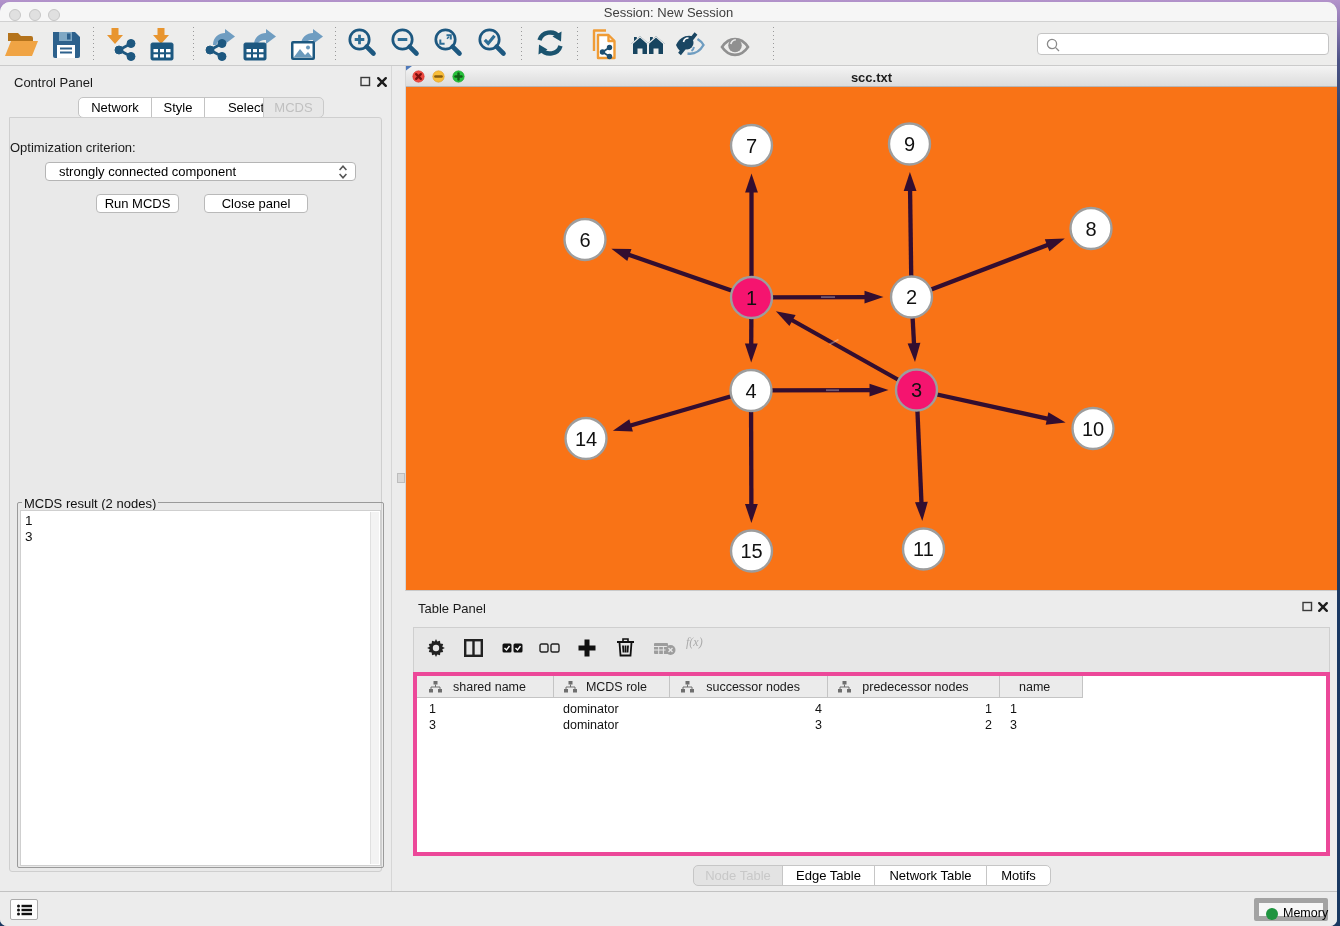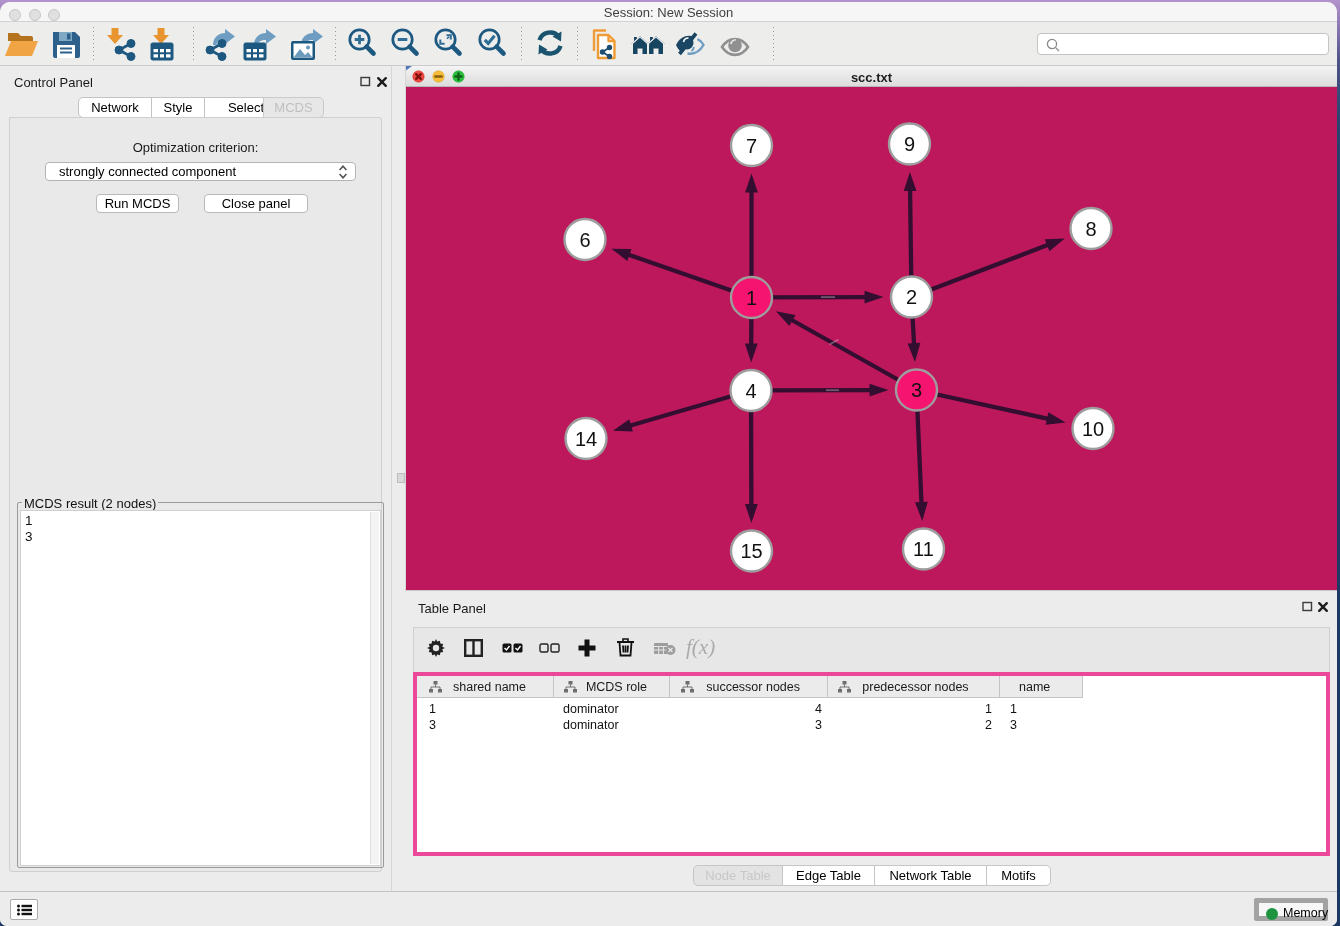--- a/index.html
+++ b/index.html
@@ -23,21 +23,21 @@
 .searchbox { position:absolute; left:1037px; top:11px; width:292px; height:22px;
   background:#fff; border:1px solid #c4c4c4; border-radius:4px; }
 .cp { position:absolute; left:0; top:64px; width:392px; height:825px; background:#ececec; border-right:1px solid #d6d6d6; }
 .panel-title { font-size:13px; color:#1a1a1a; }
 .tabbtn { position:absolute; top:31px; height:21px; font-size:13px; color:#000;
   background:#fff; border:1px solid #c3c3c3; text-align:center; line-height:19px; }
 .cp-inner { position:absolute; left:9px; top:51px; width:373px; height:755px;
   border:1px solid #cfcfcf; background:#e9e9e9; border-radius:0 3px 3px 3px; }
 .btn { position:absolute; height:19px; background:#fff; border:1px solid #b9b9b9;
   border-radius:4px; font-size:13px; text-align:center; line-height:17px; color:#000; }
-.netview { position:absolute; left:405px; top:64px; width:932px; height:525px; background:#be185d; border-left:1px solid #d6d6d6; border-bottom:1px solid #c9c9c9; }
+.netview { position:absolute; left:405px; top:64px; width:932px; height:525px; background:#f97316; border-left:1px solid #d6d6d6; border-bottom:1px solid #c9c9c9; }
 .net-titlebar { position:absolute; left:0; top:0; width:100%; height:21px;
   background:linear-gradient(#f4f4f4, #dcdcdc); border-bottom:1px solid #b7b7b7; }
 .light { position:absolute; top:4px; width:13px; height:13px; border-radius:50%; }
 .tp { position:absolute; left:405px; top:589px; width:932px; height:300px; background:#ececec; }
 .tptab { position:absolute; top:274px; height:21px; background:#fff; border:1px solid #c6c6c6;
   font-size:13px; color:#000; text-align:center; line-height:19px; }
 .statusbar { position:absolute; left:0; top:889px; width:100%; height:35px;
   background:#ececec; border-top:1px solid #c2c2c2; }
 </style>
 </head>
@@ -233,21 +233,21 @@
         <g stroke="#1e1e1e" stroke-width="2.4" stroke-linecap="round">
           <line x1="2.2" y1="2.2" x2="9.8" y2="9.8"></line>
           <line x1="9.8" y1="2.2" x2="2.2" y2="9.8"></line>
         </g>
       </svg>
     <div class="tabbtn" style="left:78px;width:74px;border-radius:5px 0 0 5px;">Network</div>
     <div class="tabbtn" style="left:151px;width:54px;">Style</div>
     <div class="tabbtn" style="left:204px;width:84px;">Select</div>
     <div class="tabbtn" style="left:263px;width:61px;border-radius:0 5px 5px 0;background:#e7e7e7;color:#c0c0c0;border-color:#cacaca;">MCDS</div>
     <div class="cp-inner">
-      <div class="abs" style="left:0;top:22px;width:100%;text-align:center;font-size:13px;color:#1a1a1a;">Optimization criterion:</div>
+      <div class="abs" style="left:0;top:22px;width:100%;font-size:13px;color:#1a1a1a;">Optimization criterion:</div>
       <div class="abs" style="left:35px;top:44px;width:311px;height:19px;background:#fff;border:1px solid #b5b5b5;border-radius:4px;">
         <div class="abs" style="left:13px;top:1px;font-size:13px;color:#000;">strongly connected component</div>
         <svg class="abs" style="right:7px;top:2px;" width="10" height="14" viewBox="0 0 10 14">
           <path d="M1.6 5 L5 1.2 L8.4 5" fill="none" stroke="#555" stroke-width="1.6"></path>
           <path d="M1.6 9 L5 12.8 L8.4 9" fill="none" stroke="#555" stroke-width="1.6"></path>
         </svg>
       </div>
       <div class="btn" style="left:86px;top:76px;width:83px;">Run MCDS</div>
       <div class="btn" style="left:194px;top:76px;width:104px;text-align:center;">Close panel</div>
       <div class="abs" style="left:7px;top:384px;width:367px;height:366px;border:1px solid #9a9a9a;border-radius:2px;">
@@ -400,21 +400,21 @@
           <line x1="0" y1="8" x2="14" y2="8"></line>
           <line x1="4.7" y1="4.5" x2="4.7" y2="12"></line>
           <line x1="9.4" y1="4.5" x2="9.4" y2="12"></line>
         </g>
       <circle cx="16.5" cy="8" r="5" fill="#9d9d9d"></circle>
       <g stroke="#e7e7e7" stroke-width="1.3">
           <line x1="14.5" y1="6" x2="18.5" y2="10"></line>
           <line x1="18.5" y1="6" x2="14.5" y2="10"></line>
         </g>
     </svg>
-    <div class="abs" style="left:281px;top:44px;width:40px;font-family:'Liberation Serif',serif;font-style:italic;font-size:21px;color:#ababab;">f(x)</div>
+    <div class="abs" style="left:281px;top:44px;width:40px;font-family:'Liberation Serif',serif;font-style:italic;font-size:12px;color:#ababab;">f(x)</div>
     <div class="abs" style="left:8px;top:81px;width:917px;height:184px;background:#fff;border:4px solid #ec4899;">
       <div class="abs" style="left:0;top:0;width:665px;height:22px;background:#ebebeb;border-bottom:1px solid #c4c4c4;"></div>
       <svg class="abs" style="left:12px;top:5px;" width="13" height="12" viewBox="0 0 13 12">
           <g fill="#6e6e6e">
             <rect x="4.5" y="0" width="4" height="3.5"></rect>
             <rect x="0" y="8" width="4" height="3.5"></rect>
             <rect x="9" y="8" width="4" height="3.5"></rect>
           </g>
           <g stroke="#6e6e6e" fill="none" stroke-width="1">
             <path d="M6.5 3.5 V6 M2 8 V6 h9 V8"></path>

